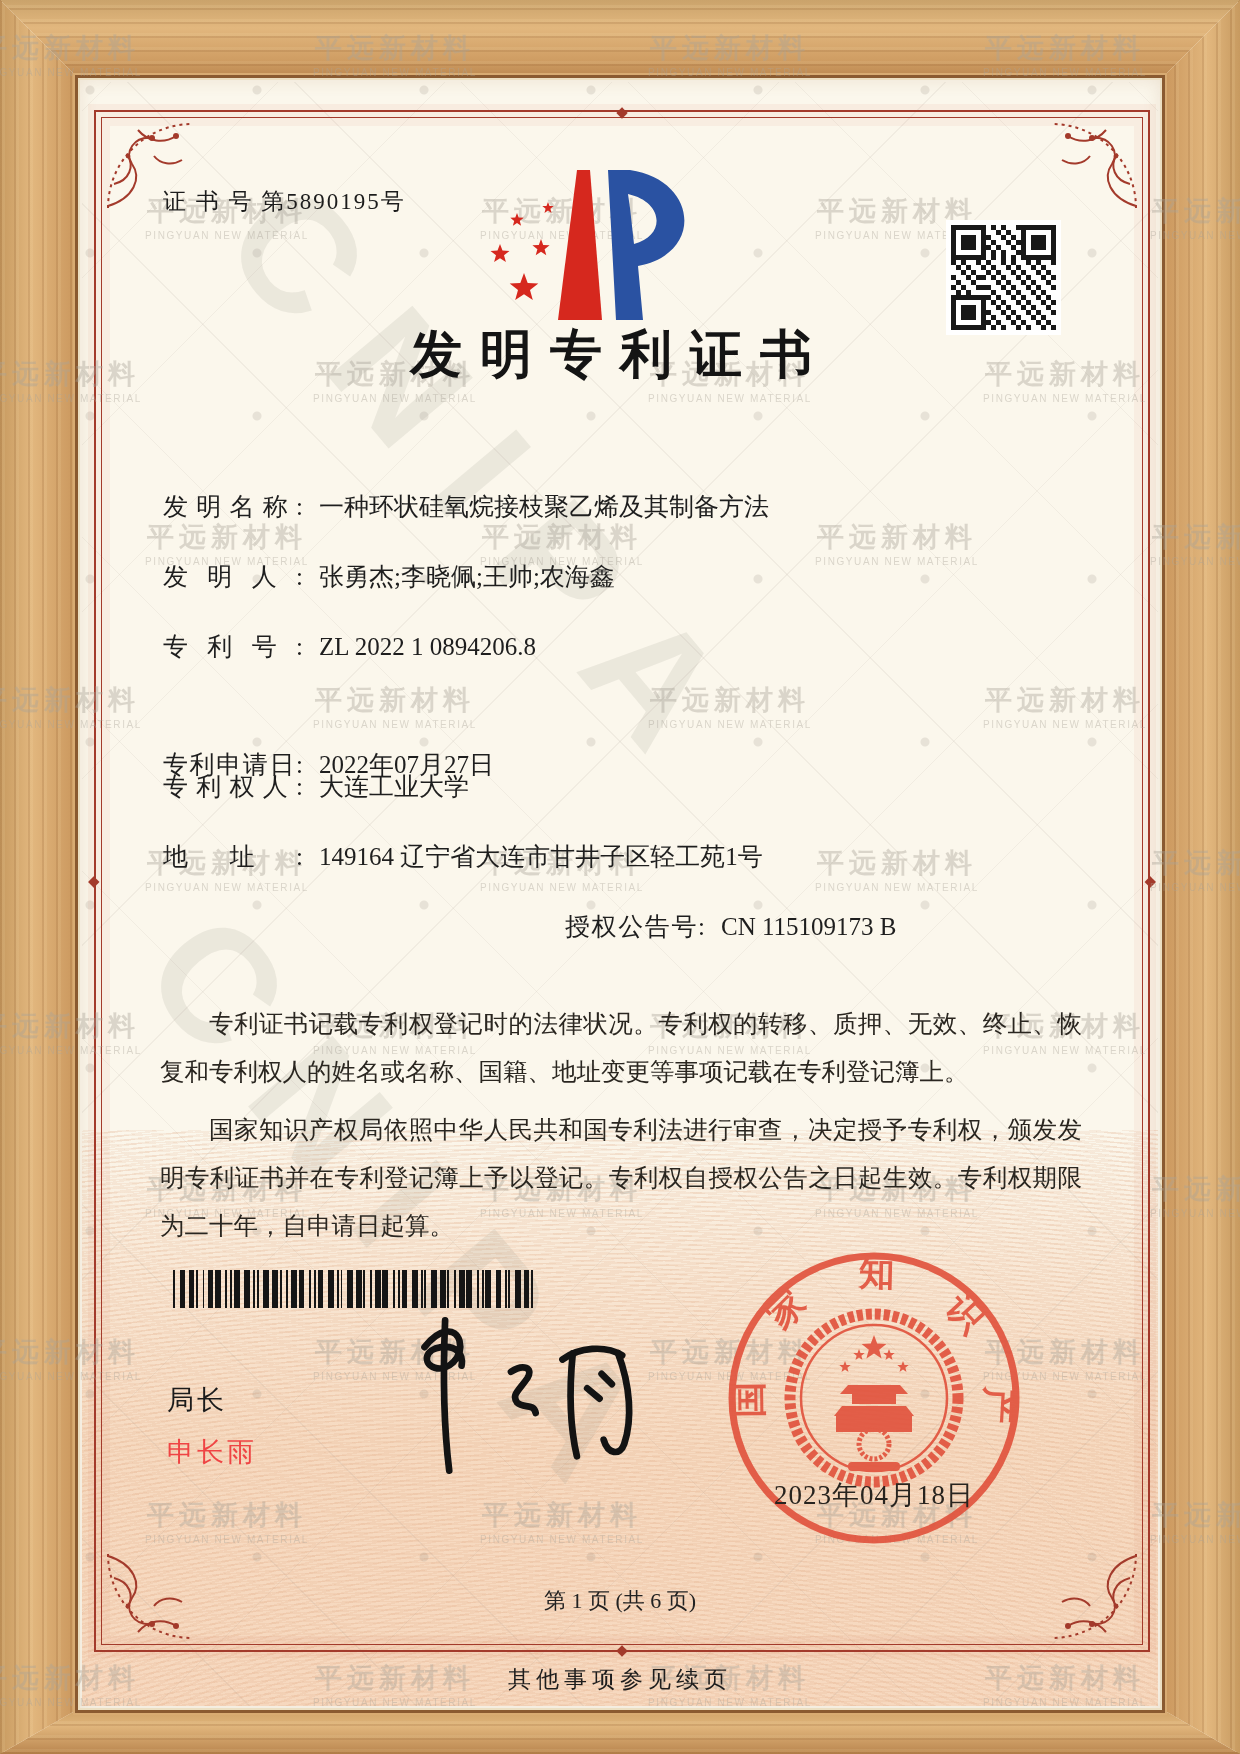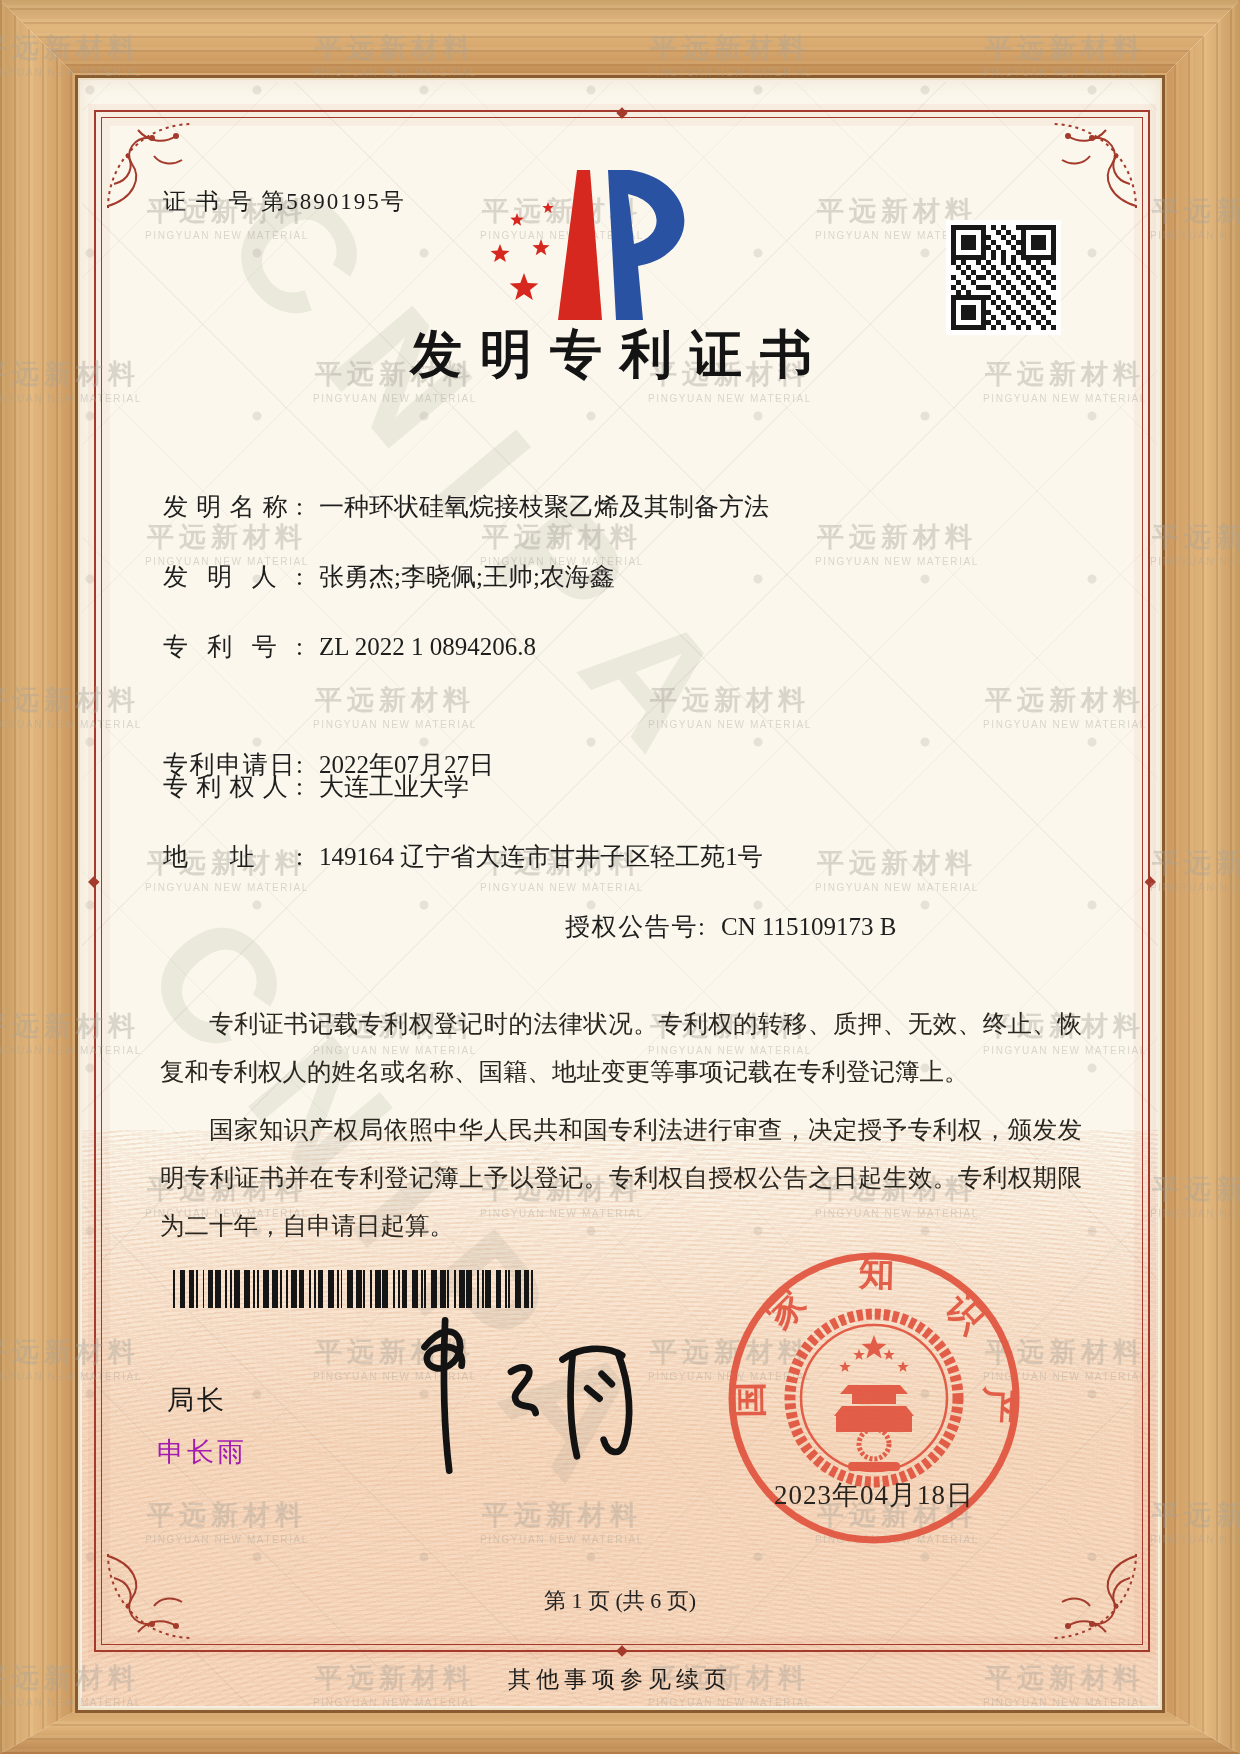--- a/index.html
+++ b/index.html
@@ -82,21 +82,21 @@
   .field.second{left:565px;}
 
   .paras{position:absolute;left:160px;top:1000px;width:922px;font-size:24.5px;line-height:48px;color:#2a2620;}
   .paras p{margin:0 0 10px 0;text-indent:2em;text-align:justify;}
 
   .barcode{position:absolute;left:173px;top:1270px;width:374px;height:38px;display:flex;align-items:stretch;overflow:hidden;}
   .barcode b{display:block;height:100%;background:#151515;}
   .barcode s{display:block;height:100%;}
 
   .signer-role{position:absolute;left:167px;top:1382px;font-family:"Liberation Sans",sans-serif;font-size:27px;color:#1b1b1b;letter-spacing:3px;}
-  .signer-name{position:absolute;left:157px;top:1434px;font-family:Liberation Mono, monospace;font-size:27px;color:#a21caf;letter-spacing:3px;}
+  .signer-name{position:absolute;left:167px;top:1434px;font-family:Liberation Mono, monospace;font-size:27px;color:#ef4444;letter-spacing:3px;}
   .signature{position:absolute;left:356px;top:1308px;width:310px;height:175px;}
 
   .seal{position:absolute;left:724px;top:1248px;width:300px;height:300px;z-index:6;opacity:.9;mix-blend-mode:multiply;}
   .seal-date{position:absolute;left:744px;top:1477px;width:260px;text-align:center;font-size:27px;color:#28241f;z-index:7;letter-spacing:1px;}
 
   .footer-page{position:absolute;left:0;right:0;top:1586px;text-align:center;font-size:22px;color:#222;z-index:5;}
   .footer-note{position:absolute;left:0;right:0;top:1664px;text-align:center;font-size:23px;color:#1d1d1d;letter-spacing:5px;z-index:5;}
 </style>
 </head>
 <body>

